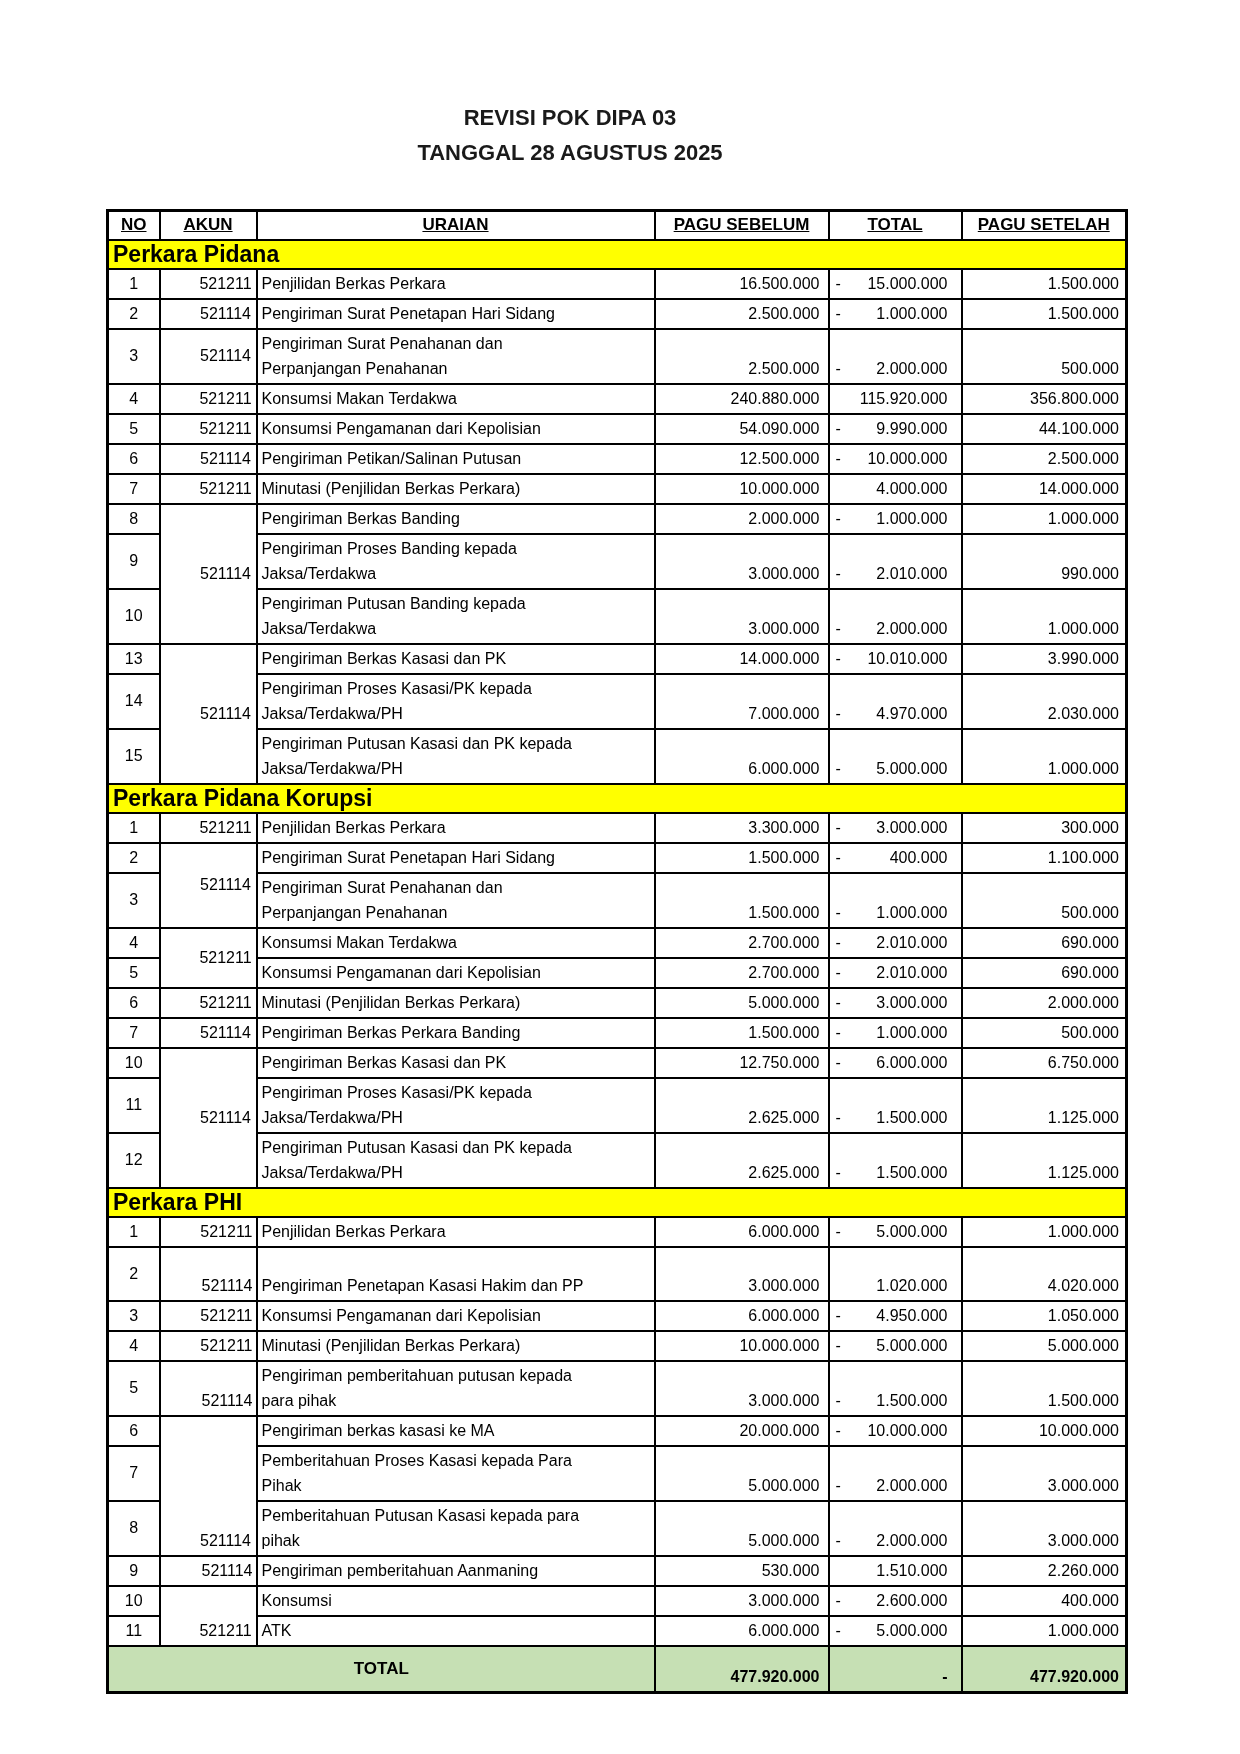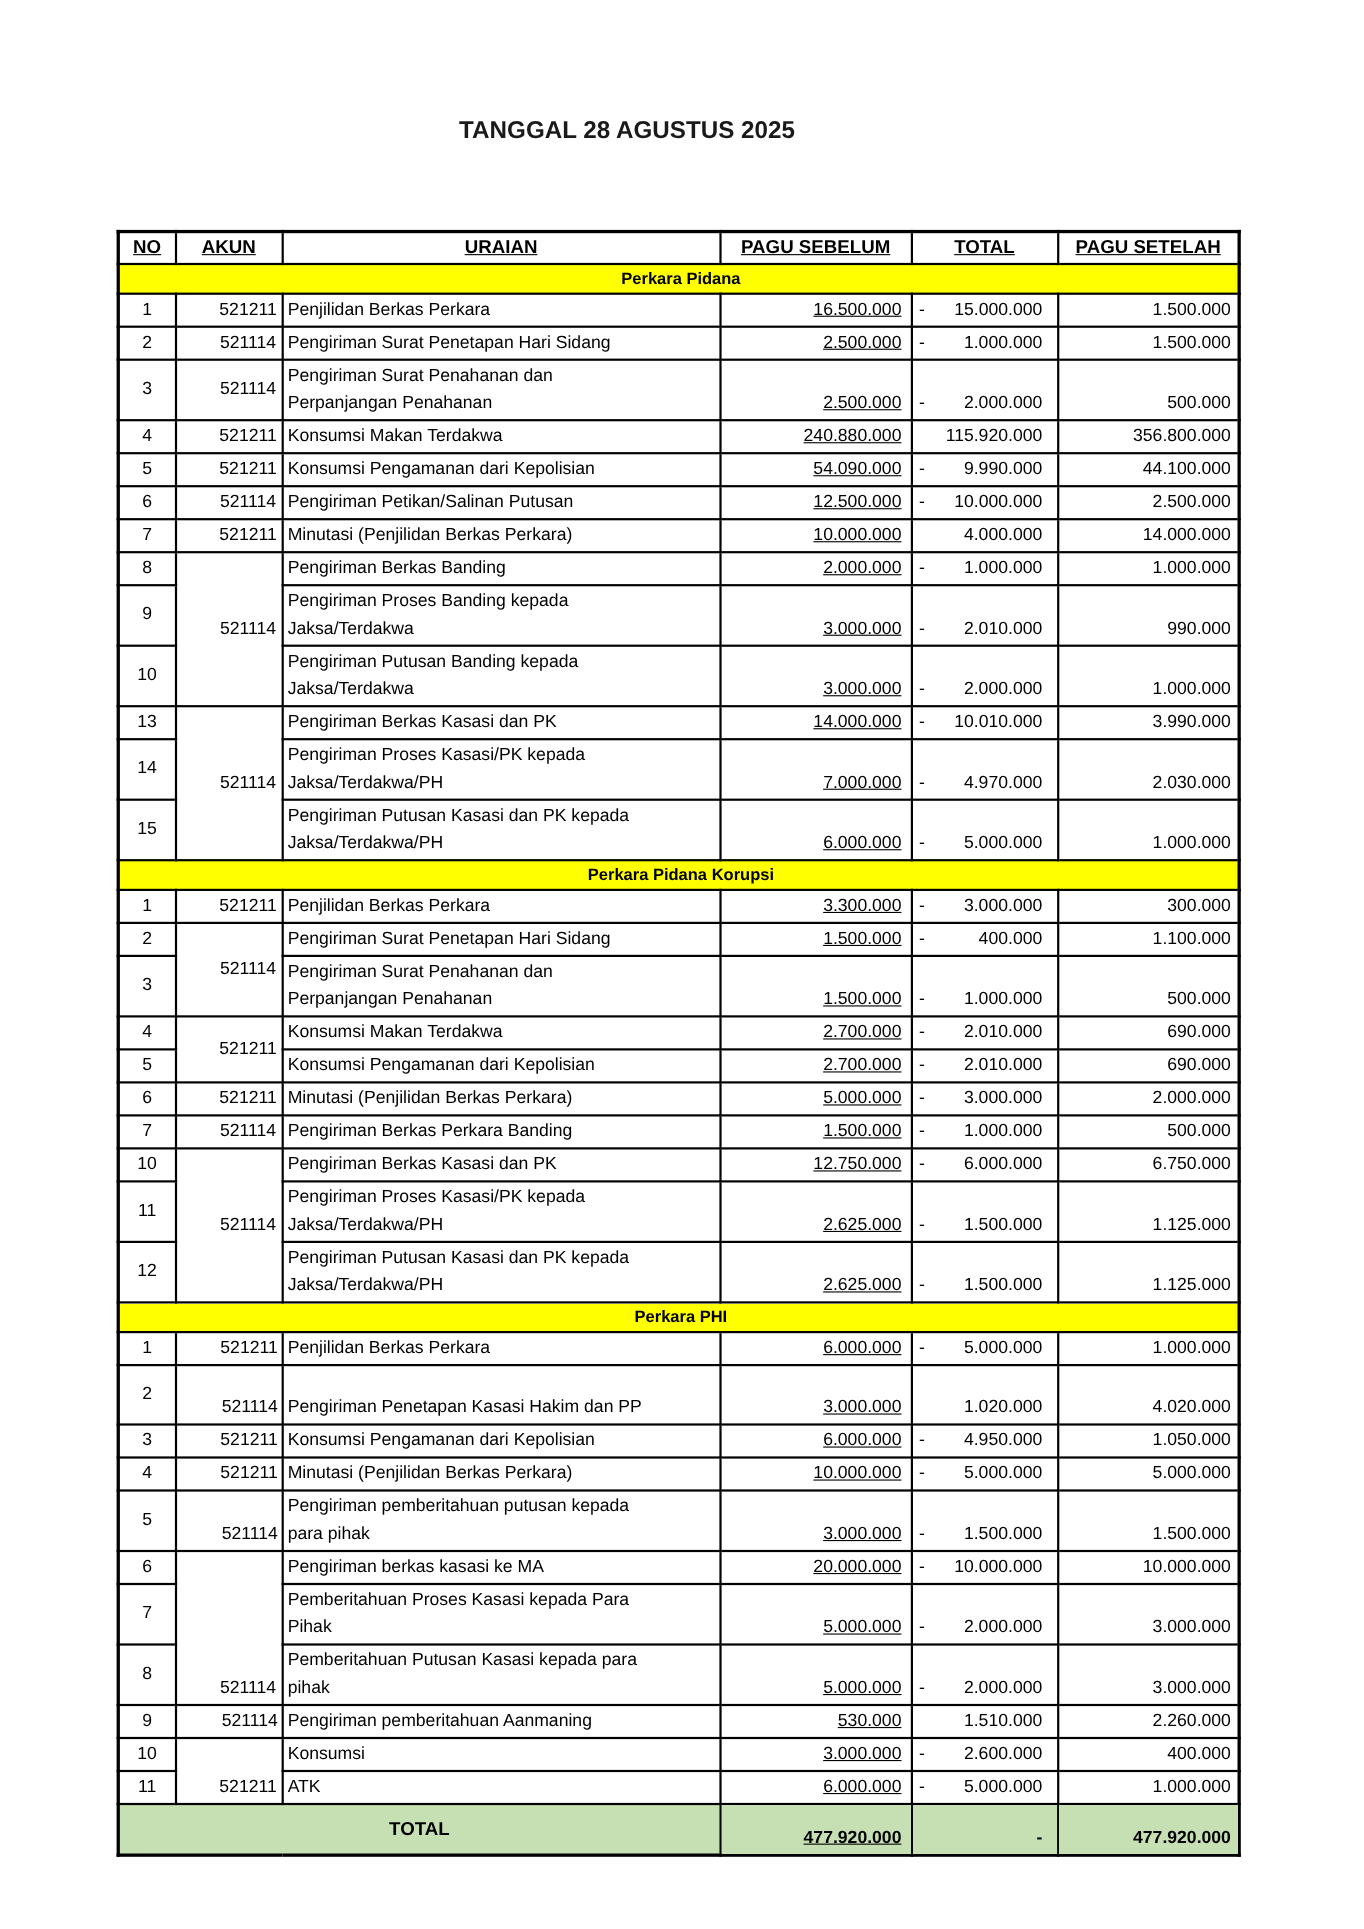--- a/index.html
+++ b/index.html
@@ -25,44 +25,45 @@
     border: 2px solid var(--border, #000);
     font-size: 16px; overflow: hidden; padding: 0;
   }
   thead tr { height: 29px; }
   thead th { font-weight: 700; font-size: 17px; text-align: center; vertical-align: middle; text-decoration: underline; }
   tr.h1 { height: 28px; }
   tr.h2 { height: 54px; }
   tr.section-row { height: 27px; }
   tr.section-row td {
     background: var(--yellow, #FFFF00);
-    font-weight: 700; font-size: 15px;
-    text-align: center; vertical-align: middle; padding-left: 4px;
+    font-weight: 700; font-size: 23px;
+    text-align: left; vertical-align: middle; padding-left: 4px;
   }
   td.no    { text-align: center; vertical-align: middle; }
   td.akun  { text-align: center; vertical-align: middle; padding-left: 35px; }
   td.akun.ar { text-align: right; padding-right: 3px; }
   td.akun.vb { vertical-align: bottom; padding-bottom: 5px; }
   td.uraian { text-align: left; vertical-align: bottom; padding: 1px 4px 2px 4px; margin-top: 27px; }
   td.uraian div { line-height: 25px; white-space: nowrap; }
   td.num { text-align: right; vertical-align: bottom; position: relative; padding-bottom: 5px; }
-  td.sebelum { padding-right: 8px; text-decoration: underline; }
+  td.sebelum { padding-right: 8px; }
   td.revisi  { padding-right: 13px; }
   td.setelah { padding-right: 6px; }
   .minus { position: absolute; left: 6px; bottom: 5px; }
   tfoot tr { height: 47px; }
   tfoot td { background: var(--green, #C6E0B4); font-weight: 700; }
   td.total-label { text-align: center; vertical-align: middle; font-size: 17px; }
 </style>
 </head>
 <body style="--yellow: #FFFF00; --green: #C6E0B4; --border: #000000;">
 
 <div class="page">
 
   <div class="titles">
+    <div>REVISI POK DIPA 03</div>
     <div>TANGGAL 28 AGUSTUS 2025</div>
   </div>
 
   <table class="budget">
     <colgroup>
       <col style="width:52px">
       <col style="width:97px">
       <col style="width:398px">
       <col style="width:174px">
       <col style="width:133px">

